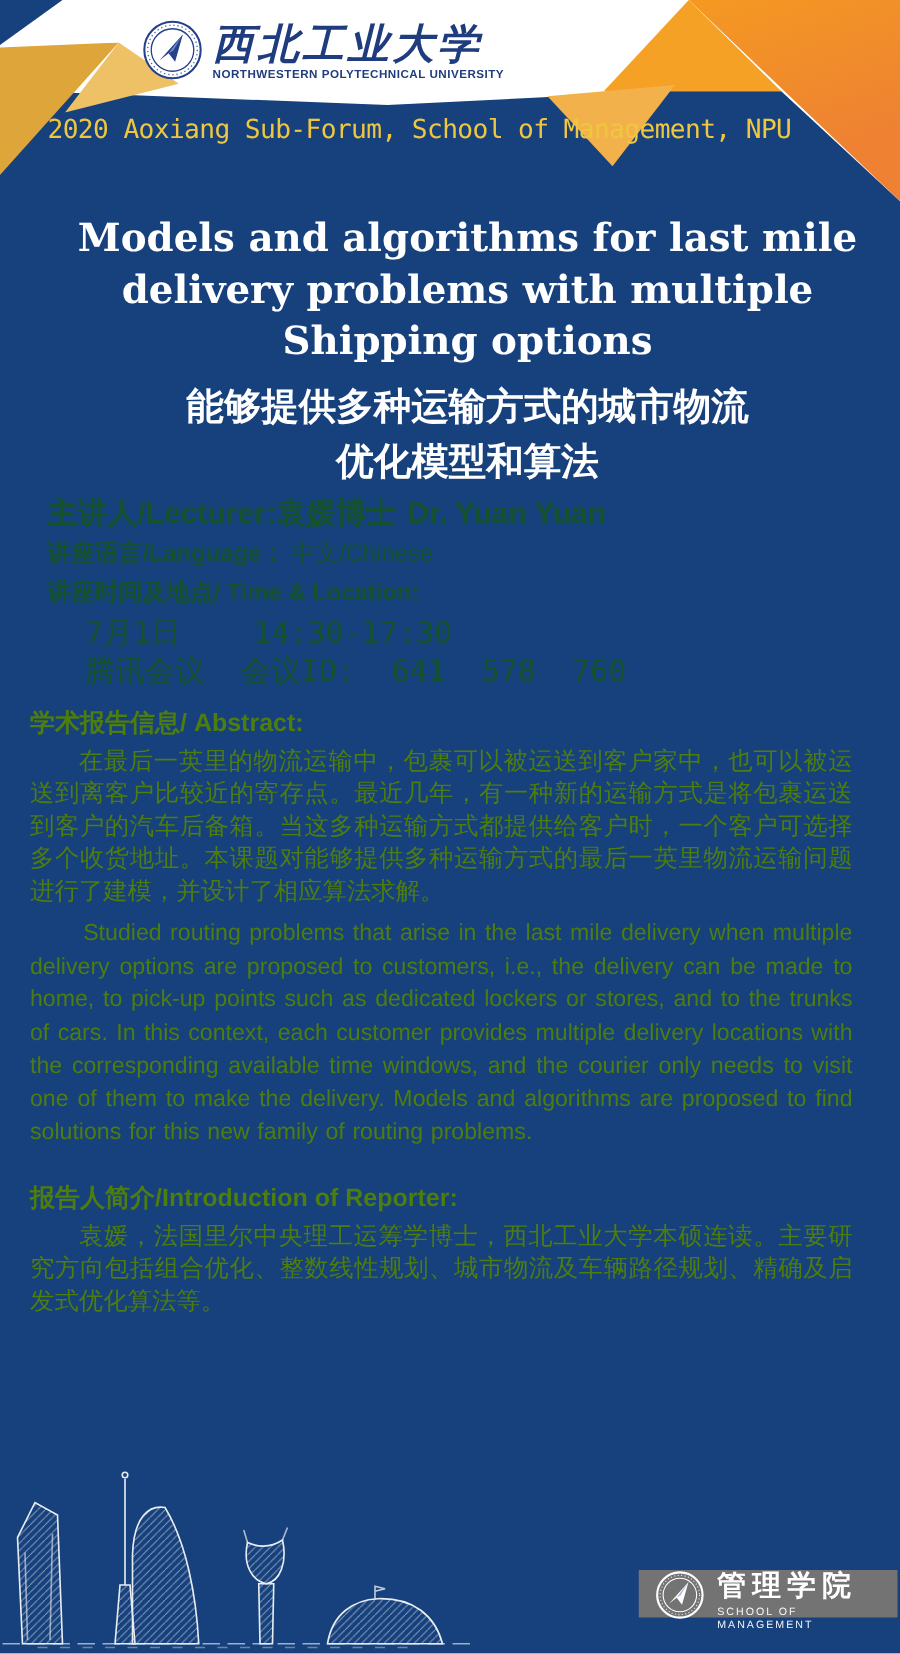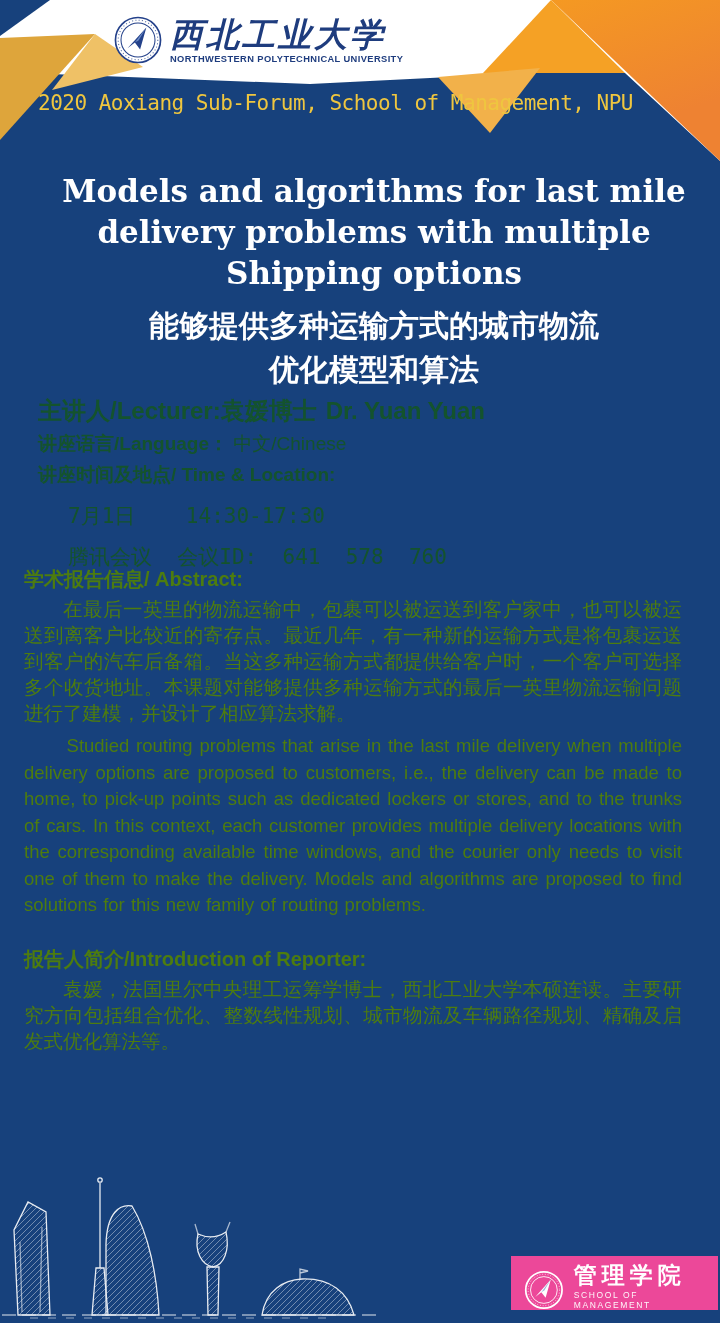--- a/index.html
+++ b/index.html
@@ -45,38 +45,38 @@
   .title-block{position:absolute; left:14px; top:171px; width:720px; text-align:center; color:#fff;}
   .title-en{font-family:"DejaVu Serif", serif; font-weight:600; font-size:31px; line-height:41px;}
   .title-cn{font-weight:bold; font-size:30px; line-height:44px; margin-top:10px;}
 
   
   .details{position:absolute; left:38px; top:396px; right:38px; color:#14532d;}
   .lect-line{font-size:24px; font-weight:bold; line-height:30px;}
   .lect-en{margin-left:9px;}
   .detail-line{font-size:19px; line-height:27px; margin-top:4px;}
   .detail-line .lbl{font-weight:bold;}
-  .mono-line{font-family:"DejaVu Sans Mono", monospace; font-size:21px; line-height:25px;
-             white-space:pre; padding-left:30px; margin-top:16px;}
+  .mono-line{font-family:"DejaVu Sans Mono", monospace; font-size:24px; line-height:25px;
+             white-space:pre; padding-left:30px; margin-top:6px;}
 
   
   .section{position:absolute; left:24px; right:38px; color:#4d7c0f;}
   .sec-abstract{top:566px;}
   .sec-reporter{top:946px;}
   .sec-head{font-size:20px; font-weight:bold; line-height:26px; margin:0 0 4px 0;}
   .para-cn{font-size:19.5px; line-height:26px; margin:0; text-align:justify; text-align-last:left;
            text-indent:2em;}
   .para-en{font-size:18.5px; line-height:26.5px; margin:7px 0 0 0; text-align:justify; text-align-last:left;
            text-indent:2.3em; word-spacing:1px;}
 
   
   .sketch{position:absolute; left:0; top:1172px;}
   .som-box{
-    position:absolute; left:511px; top:1256px; width:207px; height:54px;
-    background:#ec4899; display:flex; align-items:flex-end; padding:0;
+    position:absolute; left:511px; top:1256px; width:207px; height:38px;
+    background:#737373; display:flex; align-items:flex-start; padding:0;
   }
   .som-emblem{width:40px; height:40px; margin-left:13px;}
   .som-text{margin-left:10px; color:#fff;}
   .som-cn{font-size:23px; font-weight:bold; letter-spacing:5px; line-height:26px;
           font-family:"DejaVu Serif", serif;}
   .som-en{font-size:8.5px; letter-spacing:1.6px; margin-top:2px; opacity:.95;}
 </style>
 </head>
 <body>
 

